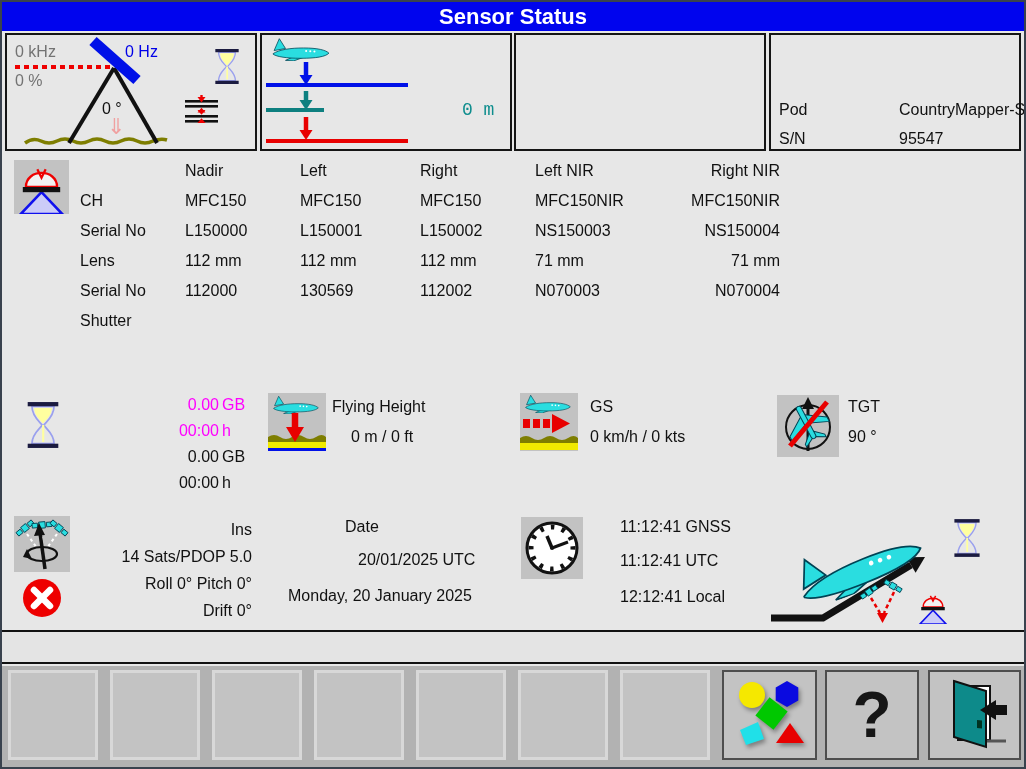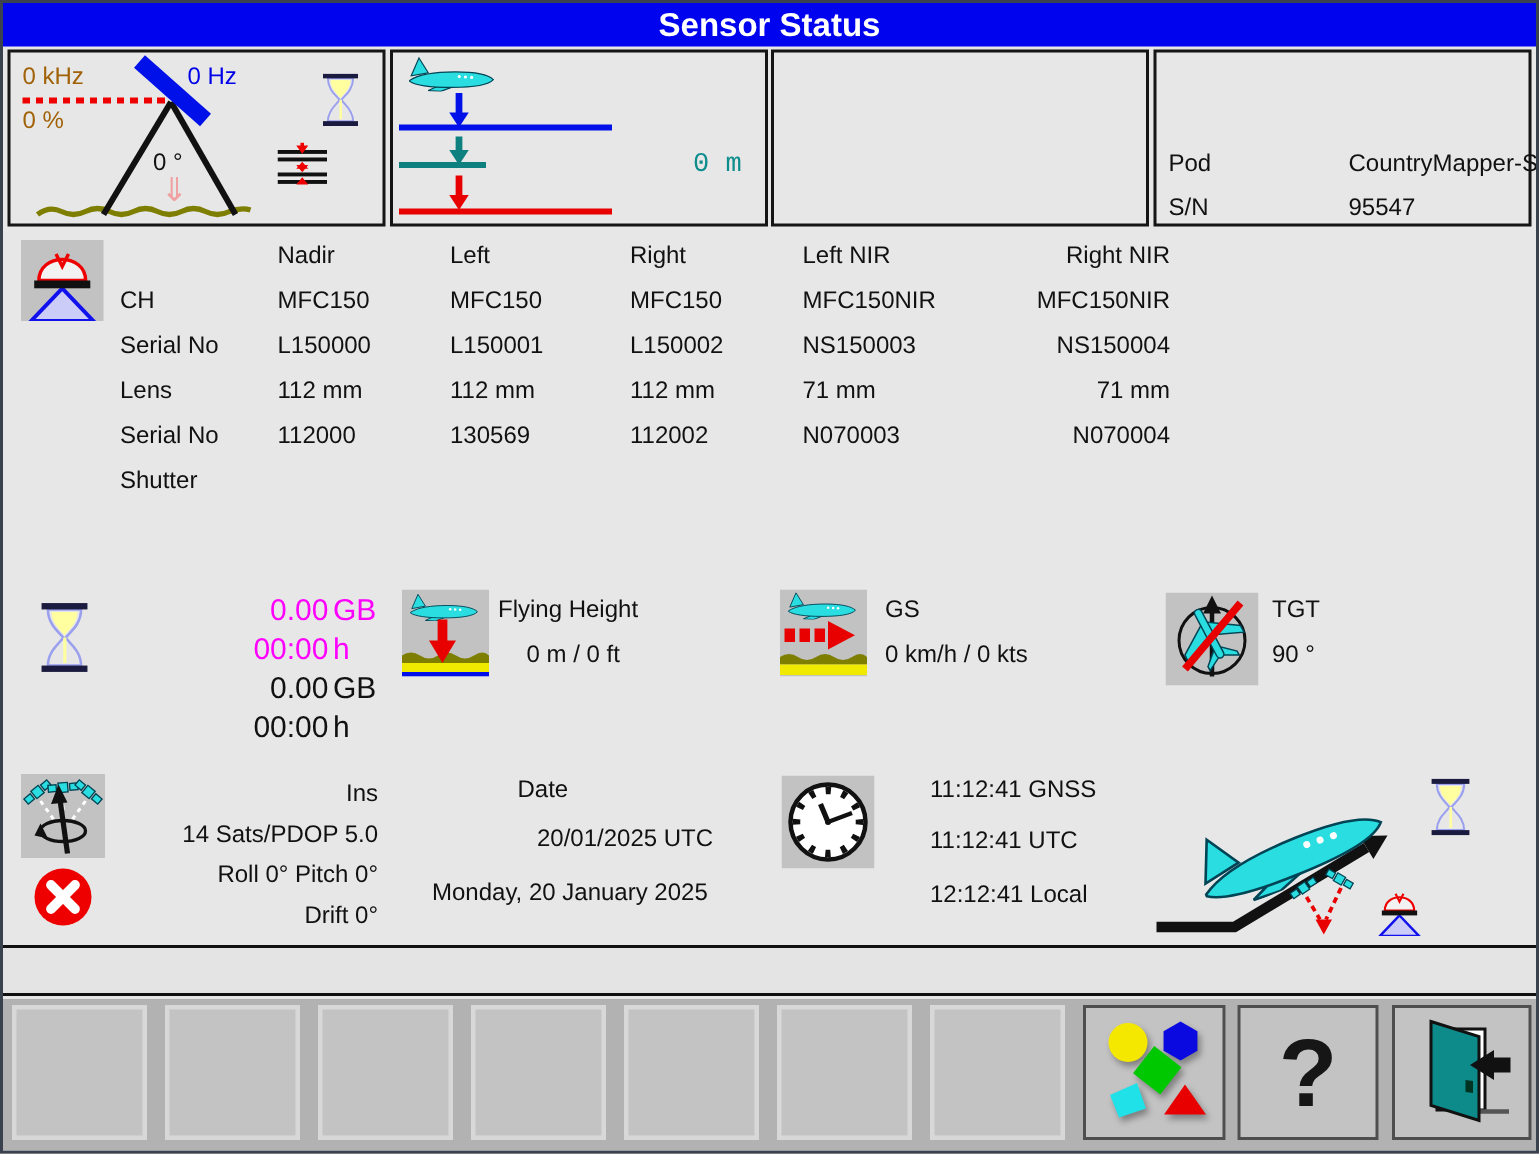--- a/index.html
+++ b/index.html
@@ -4,28 +4,28 @@
 <style>
   html,body{margin:0;padding:0;background:#555;}
   #screen{position:relative;width:1026px;height:769px;box-sizing:border-box;
     border:2px solid #39424e;background:#e7e7e7;overflow:hidden;
     font-family:"Liberation Sans",sans-serif;color:#111;}
   .abs{position:absolute;}
   .titlebar{left:0;top:0;right:0;height:29px;background:#0004ee;color:#fff;
     font-size:22px;font-weight:bold;display:flex;align-items:center;justify-content:center;}
   .panel{top:31px;height:118px;border:2px solid #151515;background:#e7e7e7;box-sizing:border-box;}
   .t16{font-size:16px;line-height:18px;white-space:nowrap;}
-  .red{color:#a16207;} .blue{color:#0000e8;} .teal{color:#0e8d8d;} .mag{color:#ff00ff;}
+  .red{color:#737373;} .blue{color:#0000e8;} .teal{color:#0e8d8d;} .mag{color:#ff00ff;}
   .dashes{height:4px;background:repeating-linear-gradient(90deg,#ee0000 0 5px,transparent 5px 9px);}
   .cam-table{left:78px;top:160px;}
   .t-row{display:flex;height:30px;align-items:flex-start;}
   .t-row span{font-size:16px;white-space:nowrap;}
   .tc0{width:105px;} .tc1{width:115px;} .tc2{width:120px;} .tc3{width:115px;} .tc4{width:125px;} .tc5{width:120px;text-align:right;}
   .icon-tile{background:#c2c2c2;}
-  .rec-line{display:flex;justify-content:flex-end;gap:3px;height:26px;font-size:20px;}
+  .rec-line{display:flex;justify-content:flex-end;gap:3px;height:26px;font-size:16px;}
   .rec-line .u{min-width:30px;text-align:left;}
   .ins-block{left:30px;top:514px;width:220px;text-align:right;}
   .ins-block span{display:block;font-size:16px;line-height:27px;white-space:nowrap;}
   .statusbar{left:0;right:0;top:628px;height:34px;background:#e4e4e4;
     border-top:2px solid #111;border-bottom:2px solid #111;box-sizing:border-box;}
   .btnbar{left:0;right:0;top:664px;bottom:0;background:#b2b2b2;}
   .fbtn{position:absolute;top:4px;height:90px;box-sizing:border-box;background:#c3c3c3;
     border:3px solid #d8d8d8;padding:0;cursor:pointer;}
   .fbtn.iconic{border:2px solid #4e4e4e;display:flex;align-items:center;justify-content:center;}
   .helpq{font-size:64px;font-weight:bold;color:#161616;line-height:1;}

